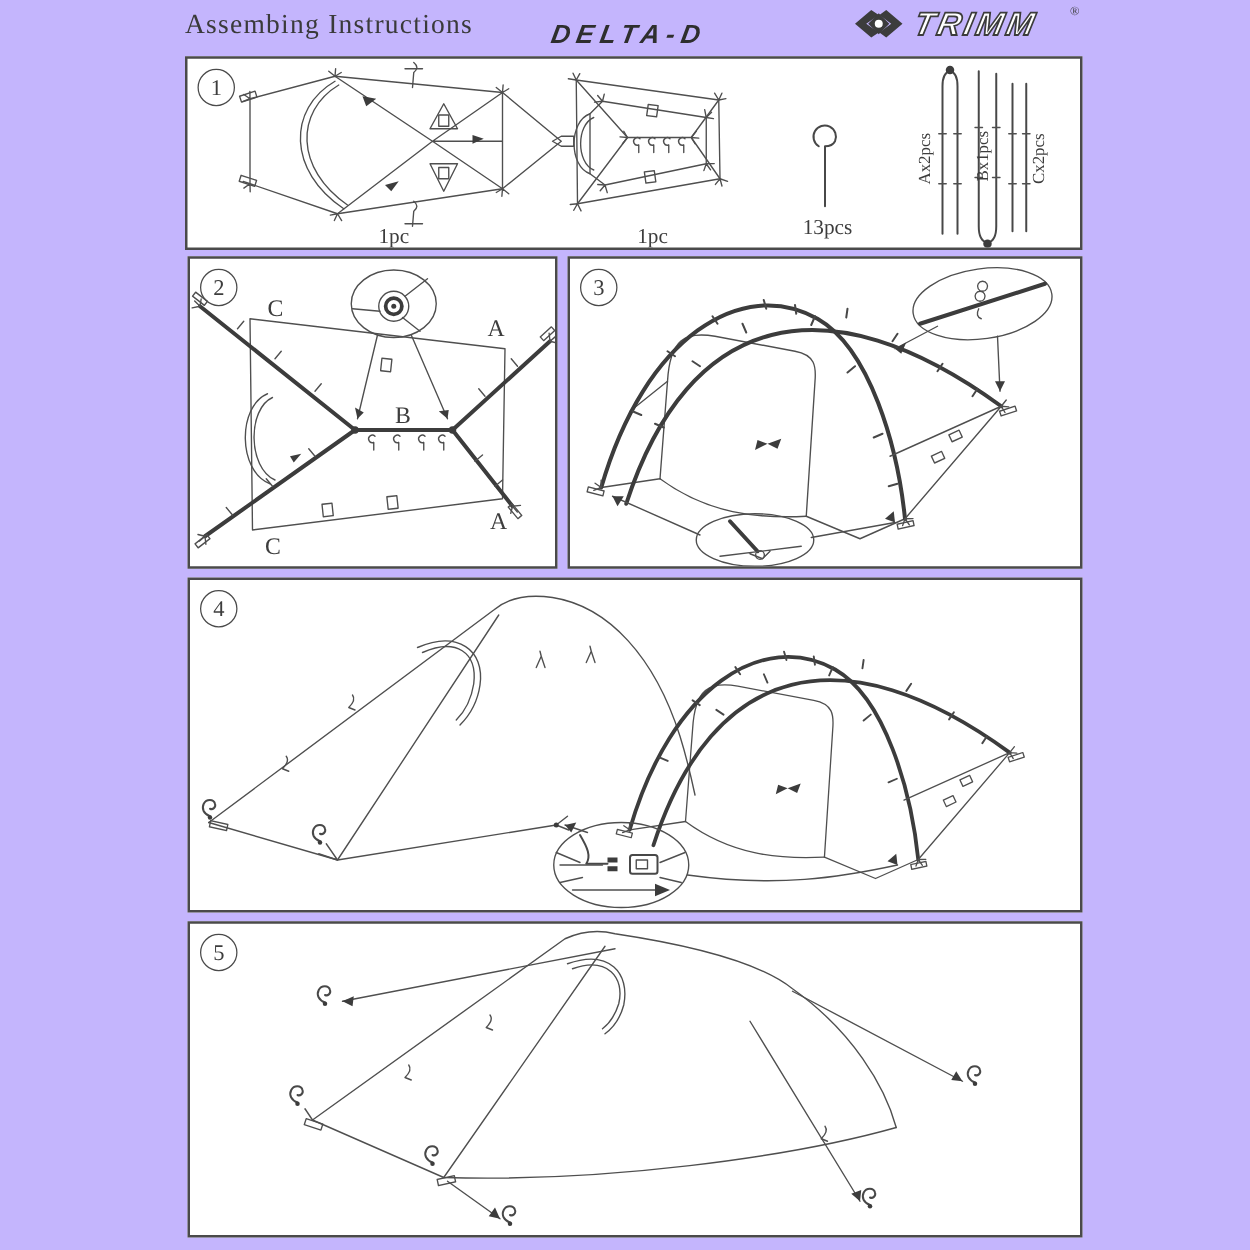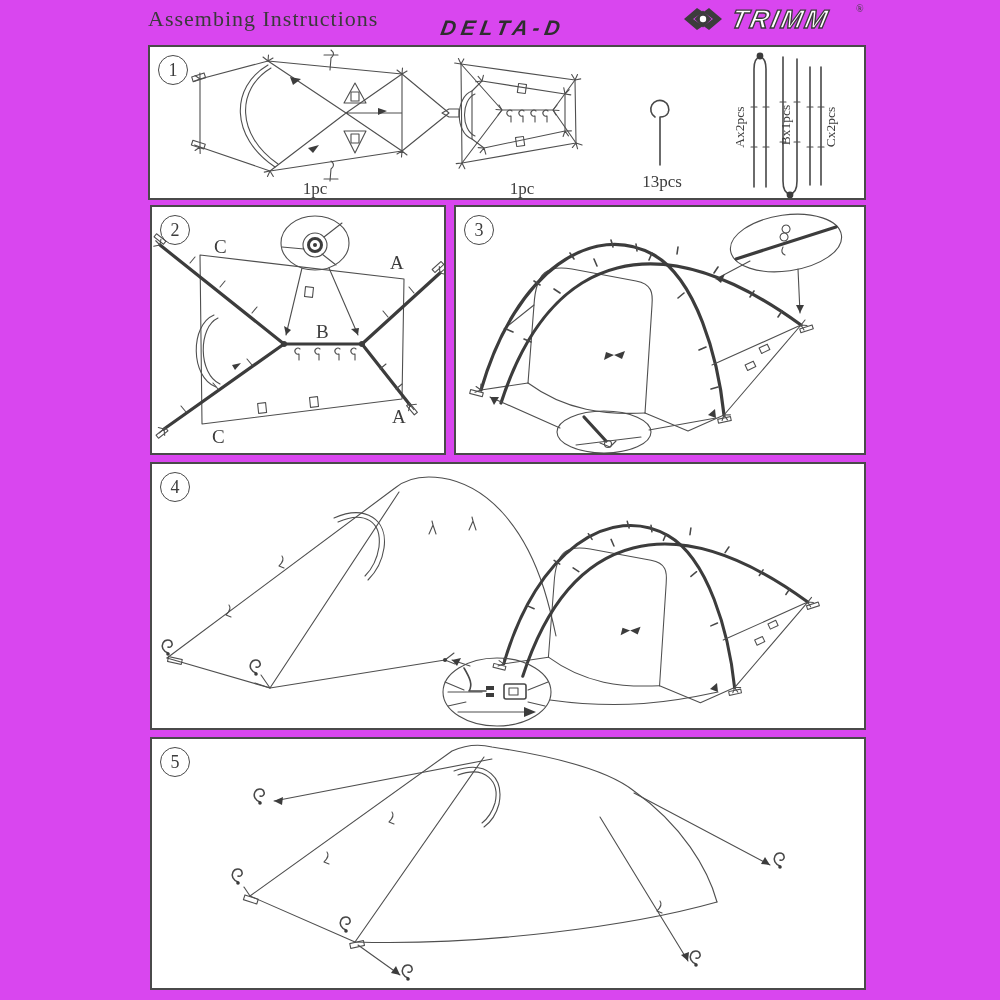--- a/index.html
+++ b/index.html
@@ -1,16 +1,16 @@
 <!DOCTYPE html>
 <html><head>
 <meta charset="utf-8">
 <style>
   html,body{margin:0;padding:0;background:#ffffff;}
-  .page{position:relative;width:1000px;height:1000px;background:#d946ef;
+  .page{position:relative;width:1000px;height:1000px;background:#c4b5fd;
         font-family:"Liberation Serif","DejaVu Serif",serif;color:#3d3d3d;overflow:hidden;}
   
   .hdr-title{position:absolute;left:148px;top:6px;font-size:22px;letter-spacing:1px;color:#3a3a3a;}
   .hdr-model{position:absolute;left:408px;top:16px;width:190px;text-align:center;
              font-family:"Liberation Sans","DejaVu Sans",sans-serif;font-weight:bold;font-style:italic;
              font-size:21px;letter-spacing:5px;color:#2e2e2e;transform:skewX(-10deg);}
   .hdr-brand{position:absolute;right:130px;top:0px;}
   
   .panel{position:absolute;border:2px solid #4a4a4a;background:#fff;box-sizing:border-box;}
   .p1{left:148px;top:45px;width:718px;height:155px;}

